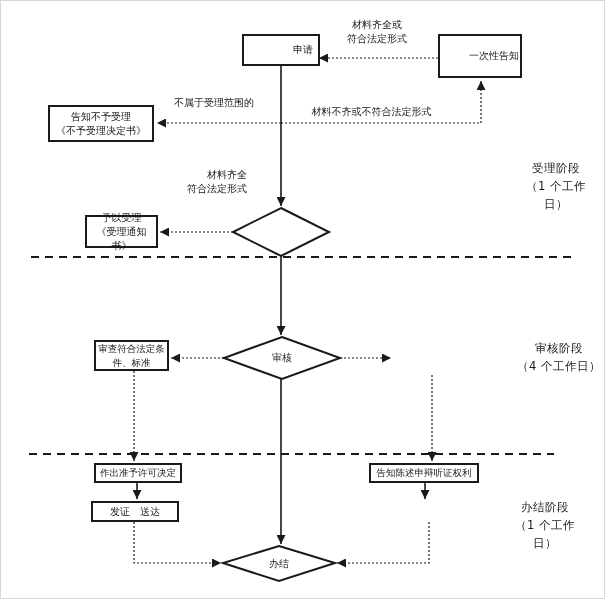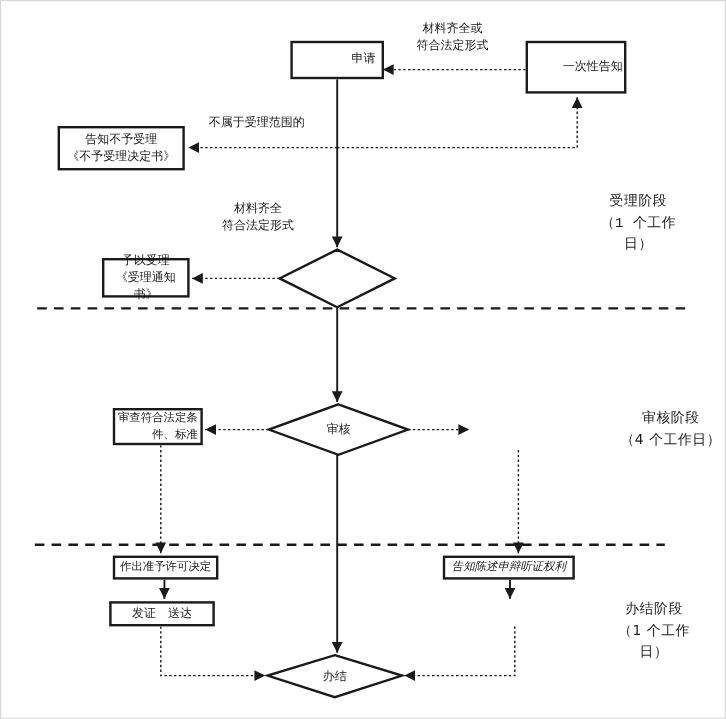--- a/index.html
+++ b/index.html
@@ -88,44 +88,45 @@
   <div class="node" style="left:241px;top:33px;width:78px;height:32px;padding-left:44px;">申请</div>
 
   <div class="node" style="left:437px;top:33px;width:84px;height:44px;padding-left:28px;">一次性告知</div>
 
   <div class="node" style="left:47px;top:104px;width:106px;height:37px;">告知不予受理
 《不予受理决定书》</div>
 
   <div class="node" style="left:84px;top:214px;width:73px;height:33px;">予以受理
 《受理通知书》</div>
 
-  <div class="node small" style="left:93px;top:339px;width:75px;height:31px;text-align:right;">审查符合法定条
+  <div class="node small" style="left:93px;top:339px;width:75px;height:31px;">审查符合法定条
 件、标准</div>
 
 
   <div class="node small" style="left:93px;top:462px;width:88px;height:20px;">作出准予许可决定</div>
 
   <div class="node" style="left:90px;top:500px;width:88px;height:21px;">发证　送达</div>
 
-  <div class="node small" style="left:368px;top:462px;width:110px;height:20px;font-style:italic;">告知陈述申辩听证权利</div>
+  <div class="node small" style="left:368px;top:462px;width:110px;height:20px;">告知陈述申辩听证权利</div>
 
 
   <div class="dia-label" style="left:223px;top:336px;width:116px;height:42px;">审核</div>
   <div class="dia-label" style="left:222px;top:545px;width:112px;height:35px;">办结</div>
 
   <div class="dlabel" style="left:330px;top:17px;width:92px;">材料齐全或
 符合法定形式</div>
 
   <div class="dlabel" style="left:163px;top:95px;width:100px;">不属于受理范围的</div>
 
+  <div class="dlabel" style="left:303px;top:104px;width:135px;">材料不齐或不符合法定形式</div>
 
-  <div class="dlabel" style="left:169px;top:167px;width:90px;">材料齐全
+  <div class="dlabel" style="left:156px;top:167px;width:90px;text-align:right;">材料齐全
 符合法定形式</div>
 
-  <div class="stage" style="left:494px;top:159px;width:74px;font-family:Liberation Mono, monospace;">受理阶段
+  <div class="stage" style="left:518px;top:159px;width:74px;">受理阶段
 （1 个工作
 日）</div>
 
   <div class="stage" style="left:514px;top:339px;width:88px;">审核阶段
 （4 个工作日）</div>
 
   <div class="stage" style="left:507px;top:498px;width:74px;">办结阶段
 （1 个工作
 日）</div>
 

